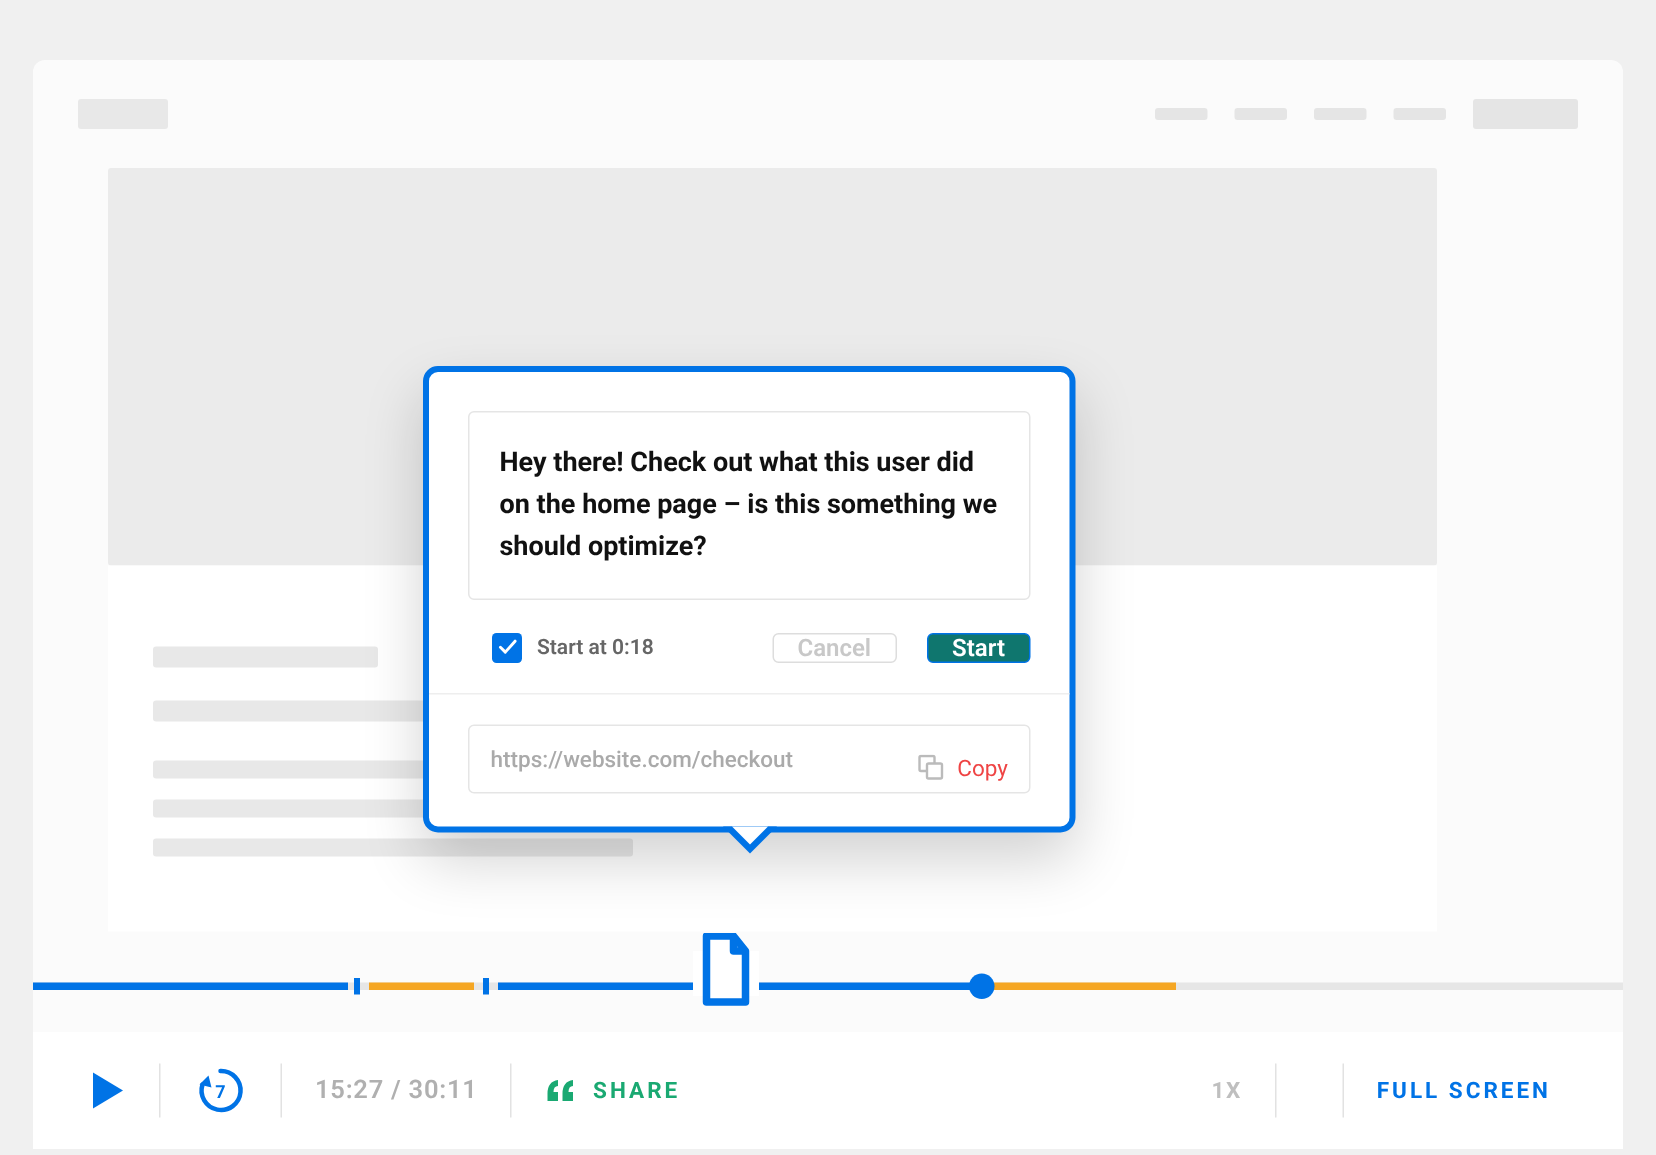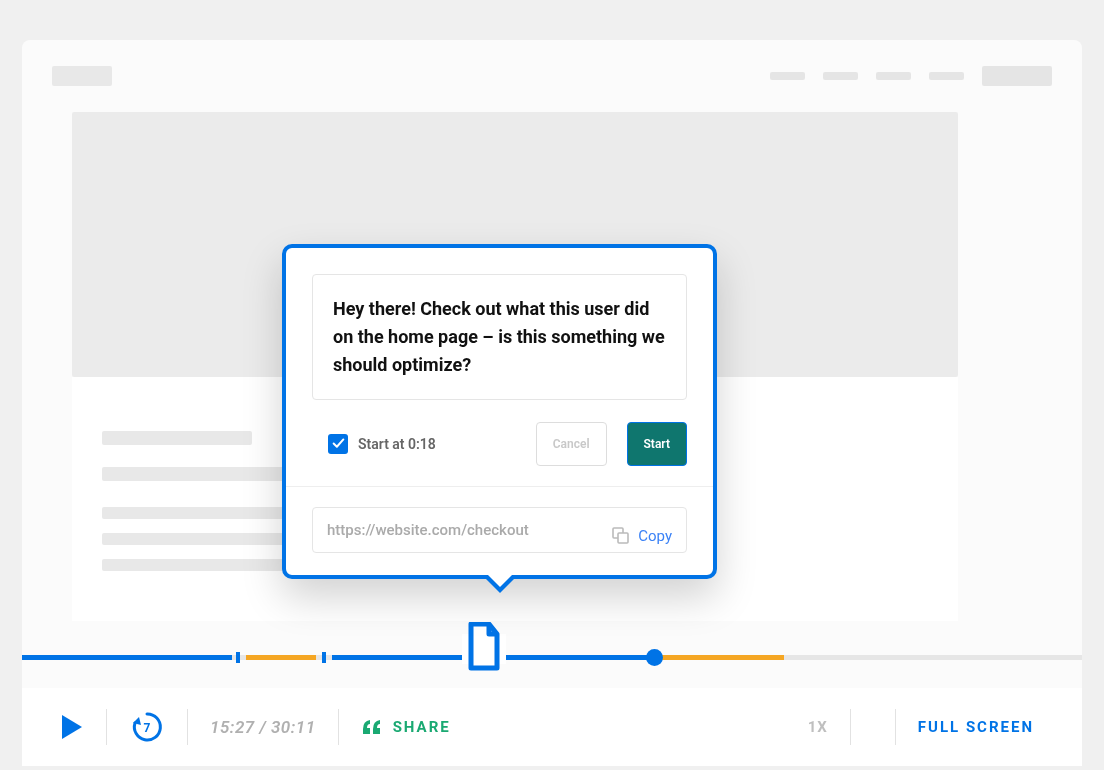--- a/index.html
+++ b/index.html
@@ -152,24 +152,24 @@
       cursor: pointer;
     }
     .checkbox svg { width: 13px; height: 13px; }
     .check-label {
       font-size: 14px;
       font-weight: 600;
       color: #666;
     }
     .option-row .spacer { flex: 1; }
     .btn {
-      height: 44px;
+      height: 20px;
       padding: 0 16px;
       border-radius: 4px;
-      font-size: 12px;
+      font-size: 16px;
       font-weight: 600;
       cursor: pointer;
       display: inline-flex;
       align-items: center;
       justify-content: center;
     }
     .btn-cancel {
       background: #fff;
       border: 1px solid #ddd;
       color: #c8c8c8;
@@ -197,21 +197,21 @@
     .url-text {
       flex: 1;
       font-size: 15px;
       color: #aaa;
       font-weight: 500;
     }
     .copy-area {
       display: flex;
       align-items: center;
       gap: 8px;
-      color: #3b82f6;
+      color: #ef4444;
       font-size: 15px;
       cursor: pointer;
       margin-top: 12px;
     }
 
     
     .timeline {
       position: absolute;
       left: 0;
       right: 0;
@@ -283,21 +283,20 @@
       cursor: pointer;
       display: flex;
       align-items: center;
     }
     .rewind-btn svg { width: 36px; height: 36px; }
     .time-text {
       font-size: 17px;
       font-weight: 600;
       color: #b0b0b0;
       letter-spacing: 0.5px;
-      font-style: italic;
     }
     .share-btn {
       display: flex;
       align-items: center;
       gap: 10px;
       color: #1aa972;
       font-weight: 700;
       font-size: 15px;
       letter-spacing: 2px;
       cursor: pointer;

